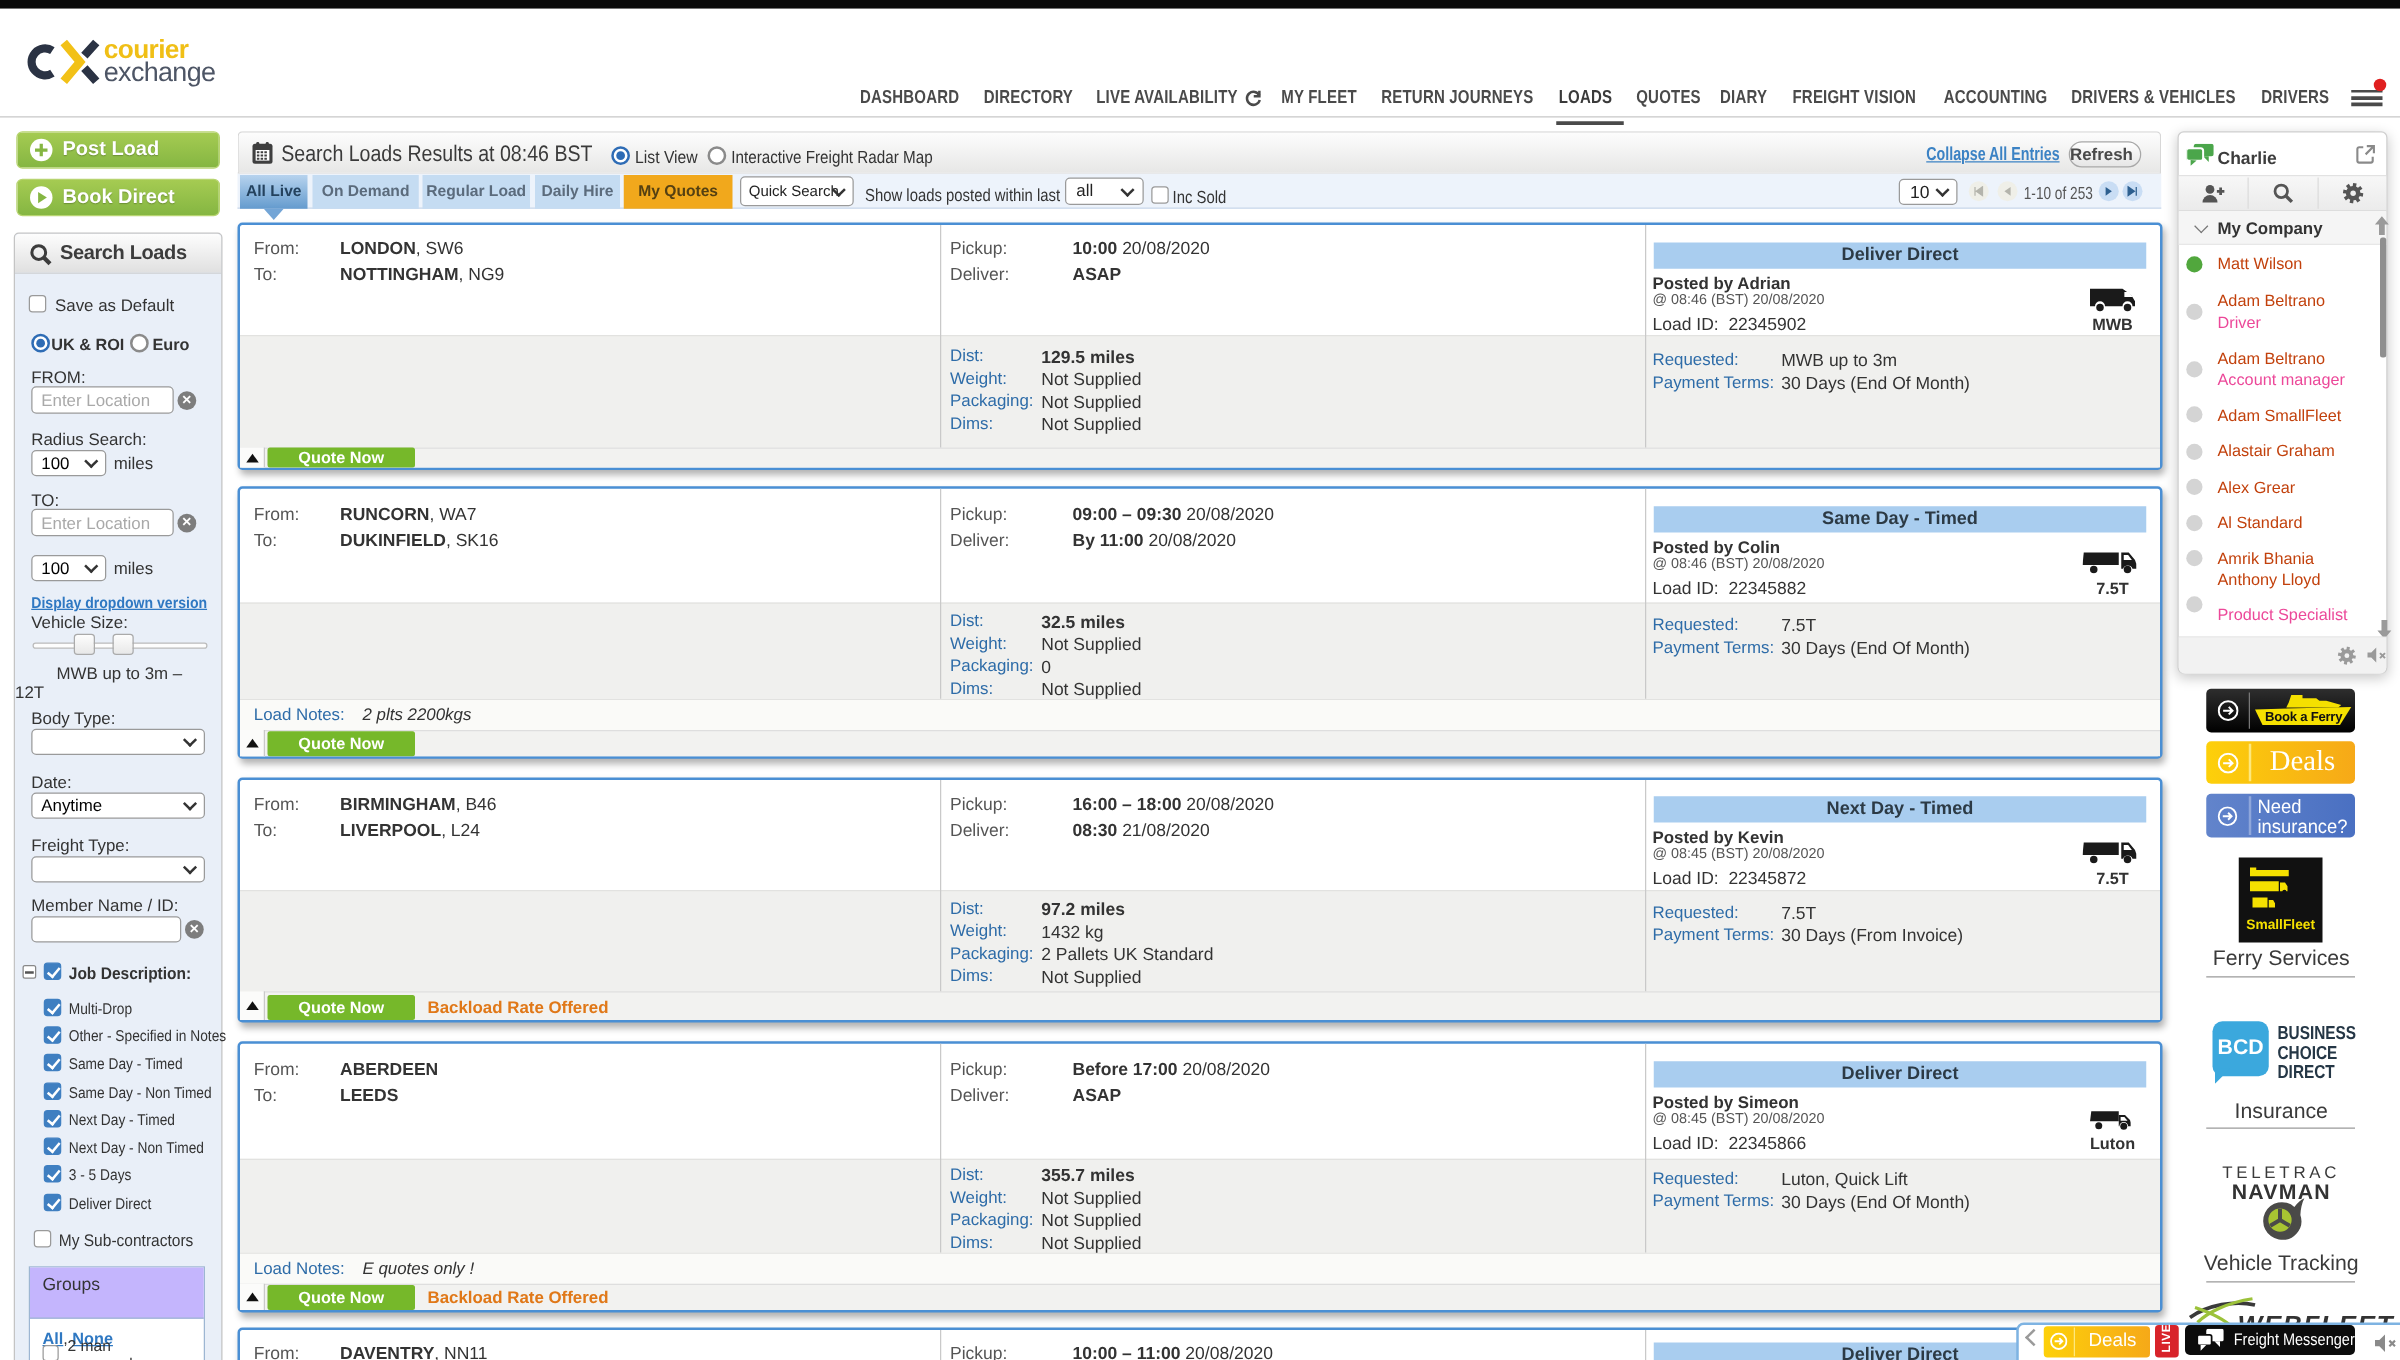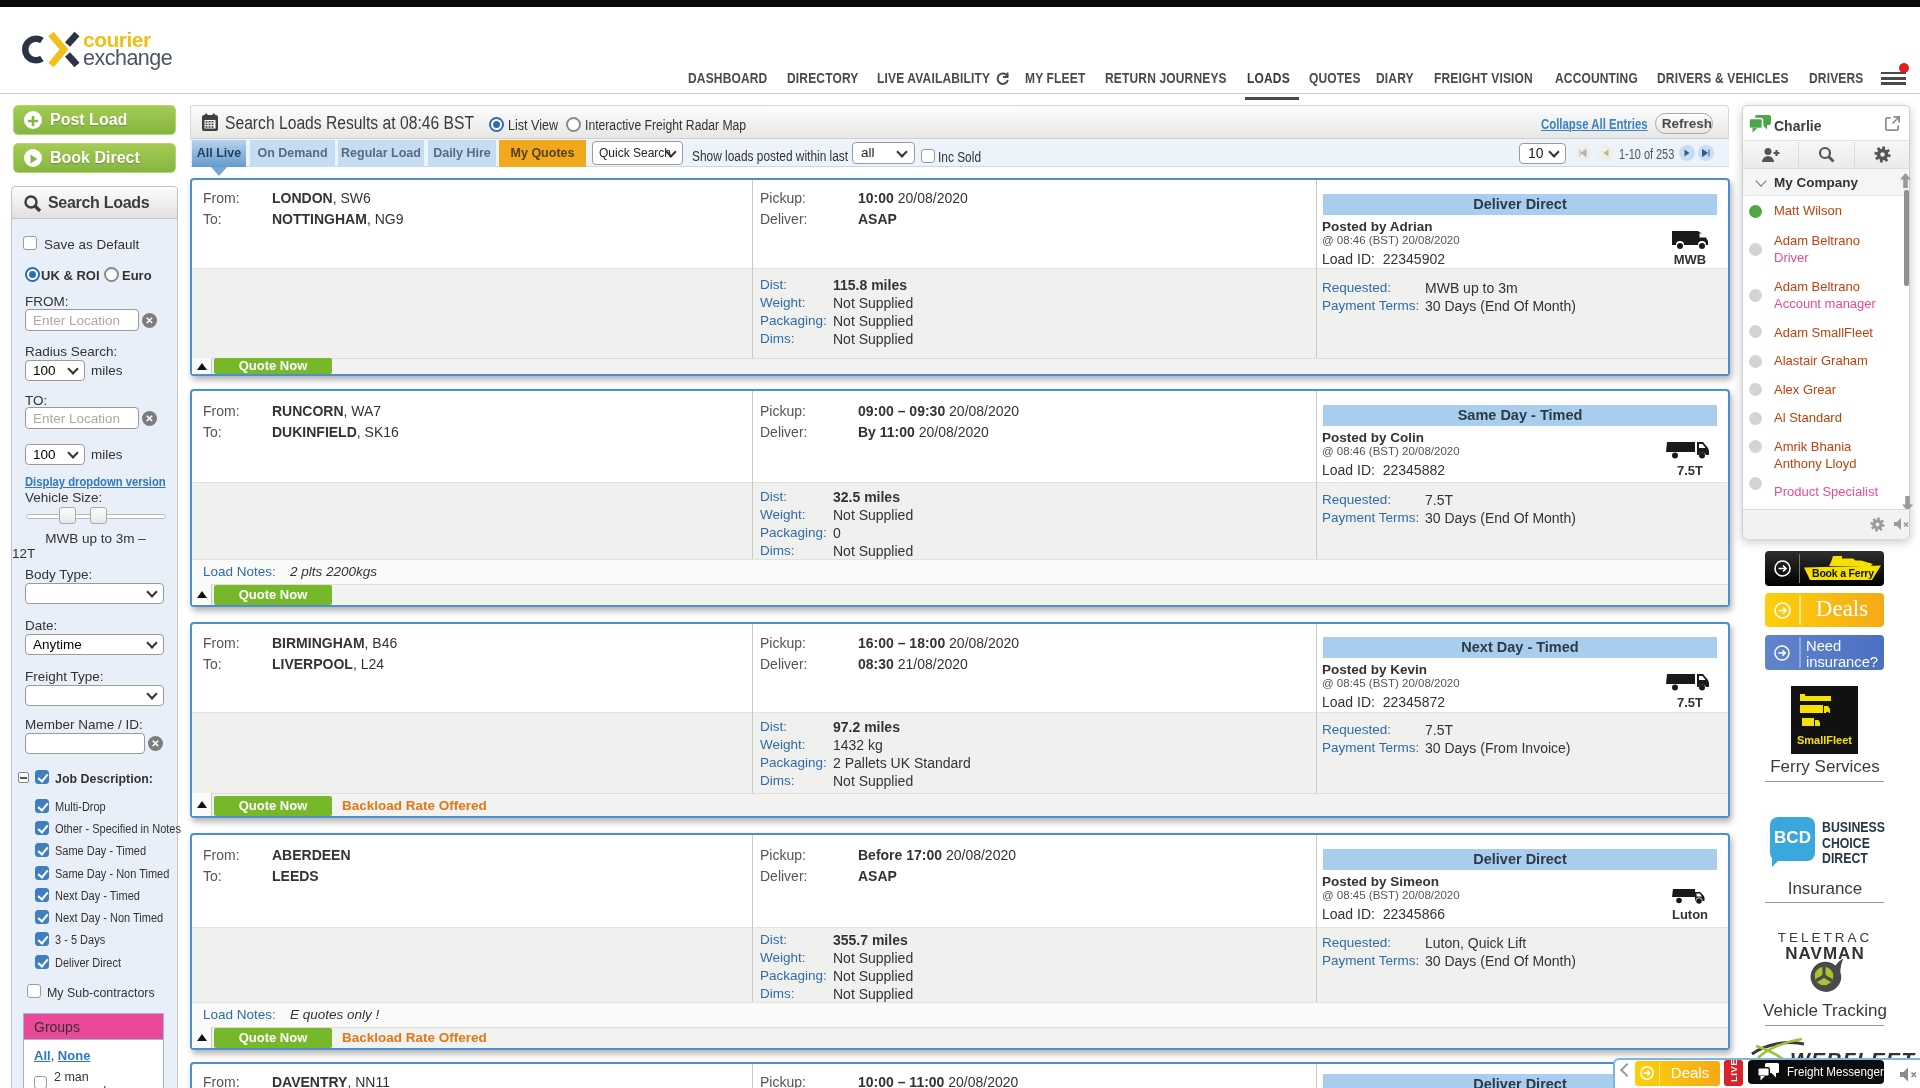--- a/index.html
+++ b/index.html
@@ -179,21 +179,21 @@
         <div class="fl abs" style="left:43px;top:702px;font-size:12.5px;white-space:nowrap;transform:scaleX(0.88);transform-origin:left top">Next Day - Timed</div>
     <div class="cb on" style="left:23px;top:723px"></div>
         <div class="fl abs" style="left:43px;top:724px;font-size:12.5px;white-space:nowrap;transform:scaleX(0.88);transform-origin:left top">Next Day - Non Timed</div>
     <div class="cb on" style="left:23px;top:745px"></div>
         <div class="fl abs" style="left:43px;top:746px;font-size:12.5px;white-space:nowrap;transform:scaleX(0.88);transform-origin:left top">3 - 5 Days</div>
     <div class="cb on" style="left:23px;top:768px"></div>
         <div class="fl abs" style="left:43px;top:769px;font-size:12.5px;white-space:nowrap;transform:scaleX(0.88);transform-origin:left top">Deliver Direct</div>
     <div class="cb" style="left:15px;top:797px"></div>
     <div class="fl abs" style="left:35px;top:798px;white-space:nowrap;transform:scaleX(0.92);transform-origin:left top">My Sub-contractors</div>
     <div class="abs" style="left:11px;top:826px;width:141px;height:94px;background:#fff;border:1px solid #9db6d2">
-      <div style="background:#ec4899;border-bottom:1px solid #9db6d2;height:26px;font-size:14px;color:#333;line-height:26px;padding-left:10px">Groups</div>
+      <div style="background:#c4b5fd;border-bottom:1px solid #9db6d2;height:41px;font-size:14px;color:#333;line-height:26px;padding-left:10px">Groups</div>
       <div style="padding:8px 0 0 10px;font-size:13px;font-weight:bold;color:#2f78c2"><span style="text-decoration:underline">All</span><span style="color:#333;font-weight:normal">, </span><span style="text-decoration:underline">None</span></div>
       <div class="cb" style="left:10px;top:62px;width:13px;height:13px"></div>
       <div class="abs" style="left:30px;top:56px;font-size:12.5px;color:#333">2 man<br>approved</div>
     </div>
   </div>
 </div>
 <div id="main" class="abs">
   <div id="res-head" class="abs">
     <svg class="abs" style="left:10px;top:7px" width="18" height="19" viewBox="0 0 18 19">
       <rect x="1" y="2" width="16" height="16" rx="2" fill="#3f3f3f"></rect>
@@ -211,21 +211,21 @@
           </g>
       <rect x="4" y="0.5" width="2.4" height="3.4" rx="1" fill="#3f3f3f"></rect>
           <rect x="11.6" y="0.5" width="2.4" height="3.4" rx="1" fill="#3f3f3f"></rect>
     </svg>
     <div class="abs" style="left:34px;top:7px;font-size:18px;color:#3a3a3a;transform:scaleX(0.87);transform-origin:left top;white-space:nowrap">Search Loads Results at 08:46 BST</div>
     <div class="radio on" style="left:298px;top:11px"></div>
     <div class="abs" style="left:317px;top:11px;font-size:14px;color:#333;transform:scaleX(0.9);transform-origin:left top;white-space:nowrap">List View</div>
     <div class="radio" style="left:375px;top:11px"></div>
     <div class="abs" style="left:394px;top:11px;font-size:14px;color:#333;transform:scaleX(0.87);transform-origin:left top;white-space:nowrap">Interactive Freight Radar Map</div>
     <div class="abs" style="left:1350px;top:9px;font-size:15px;font-weight:bold;color:#3b82c4;text-decoration:underline;transform:scaleX(0.76);transform-origin:left top;white-space:nowrap">Collapse All Entries</div>
-    <div class="abs" style="left:1464px;top:7px;width:58px;height:21px;border:1.5px solid #a8a8a8;border-radius:11px;background:linear-gradient(#fefefe,#e6e6e6);font-size:13.5px;font-weight:bold;color:#4a4a4a;text-align:right;line-height:19px">Refresh</div>
+    <div class="abs" style="left:1464px;top:7px;width:58px;height:21px;border:1.5px solid #a8a8a8;border-radius:11px;background:linear-gradient(#fefefe,#e6e6e6);font-size:13.5px;font-weight:bold;color:#4a4a4a;text-align:left;line-height:19px">Refresh</div>
   </div>
   <div id="tab-row" class="abs">
     <div class="tab" style="left:2px;width:54px;background:linear-gradient(#b7d3ee,#649bce);color:#24425e">All Live</div>
     <div class="abs" style="left:21px;top:28px;width:0;height:0;border-left:8px solid transparent;border-right:8px solid transparent;border-top:9px solid #73a5d6"></div>
     <div class="tab" style="left:60px;width:85px">On Demand</div>
     <div class="tab" style="left:148px;width:86px">Regular Load</div>
     <div class="tab" style="left:238px;width:68px">Daily Hire</div>
     <div class="tab" style="left:309px;width:87px;background:#f1a81c;color:#554012">My Quotes</div>
     <div class="sel" style="left:402px;top:2px;width:91px;height:24px;font-size:12px;line-height:22px;padding-left:6px;color:#222;white-space:nowrap">Quick Search<span class="chev" style="right:7px;top:6px"></span></div>
     <div class="abs" style="left:502px;top:9px;font-size:14px;color:#333;transform:scaleX(0.85);transform-origin:left top;white-space:nowrap">Show loads posted within last</div>
@@ -270,21 +270,21 @@
     <div class="row-v" style="left:1130px;top:54px;font-size:11.5px;color:#555">@ 08:46 (BST) 20/08/2020</div>
     <div class="row-v" style="left:1130px;top:71px">Load ID:&nbsp; 22345902</div>
     <svg class="abs" style="left:1478px;top:50px" width="40" height="20" viewBox="0 0 40 20">
           <path d="M2 1 h26 l7 5 l3 5 v4 h-2 a4 4 0 0 0-8 0 h-14 a4 4 0 0 0-8 0 h-4 z" fill="#1a1a1a"></path>
           <path d="M29.5 3.5 h3.5 l3.5 4 h-7 z" fill="#fff"></path>
           <circle cx="10" cy="16" r="3" fill="#1a1a1a"></circle>
           <circle cx="32" cy="16" r="3" fill="#1a1a1a"></circle>
         </svg>
     <div class="row-v b" style="left:1478px;top:72px;width:40px;text-align:center;font-size:13px">MWB</div>
     <div class="row-l lbl-blue" style="left:568px;top:97px">Dist:</div>
-        <div class="row-v b" style="left:641px;top:97px">115.8 miles</div>
+        <div class="row-v b" style="left:641px;top:97px">129.5 miles</div>
     <div class="row-l lbl-blue" style="left:568px;top:115px">Weight:</div>
         <div class="row-v" style="left:641px;top:115px">Not Supplied</div>
     <div class="row-l lbl-blue" style="left:568px;top:133px">Packaging:</div>
         <div class="row-v" style="left:641px;top:133px">Not Supplied</div>
     <div class="row-l lbl-blue" style="left:568px;top:151px">Dims:</div>
         <div class="row-v" style="left:641px;top:151px">Not Supplied</div>
     <div class="row-l lbl-blue" style="left:1130px;top:100px">Requested:</div>
         <div class="row-v" style="left:1233px;top:100px">MWB up to 3m</div>
     <div class="row-l lbl-blue" style="left:1130px;top:118px">Payment Terms:</div>
         <div class="row-v" style="left:1233px;top:118px">30 Days (End Of Month)</div>

